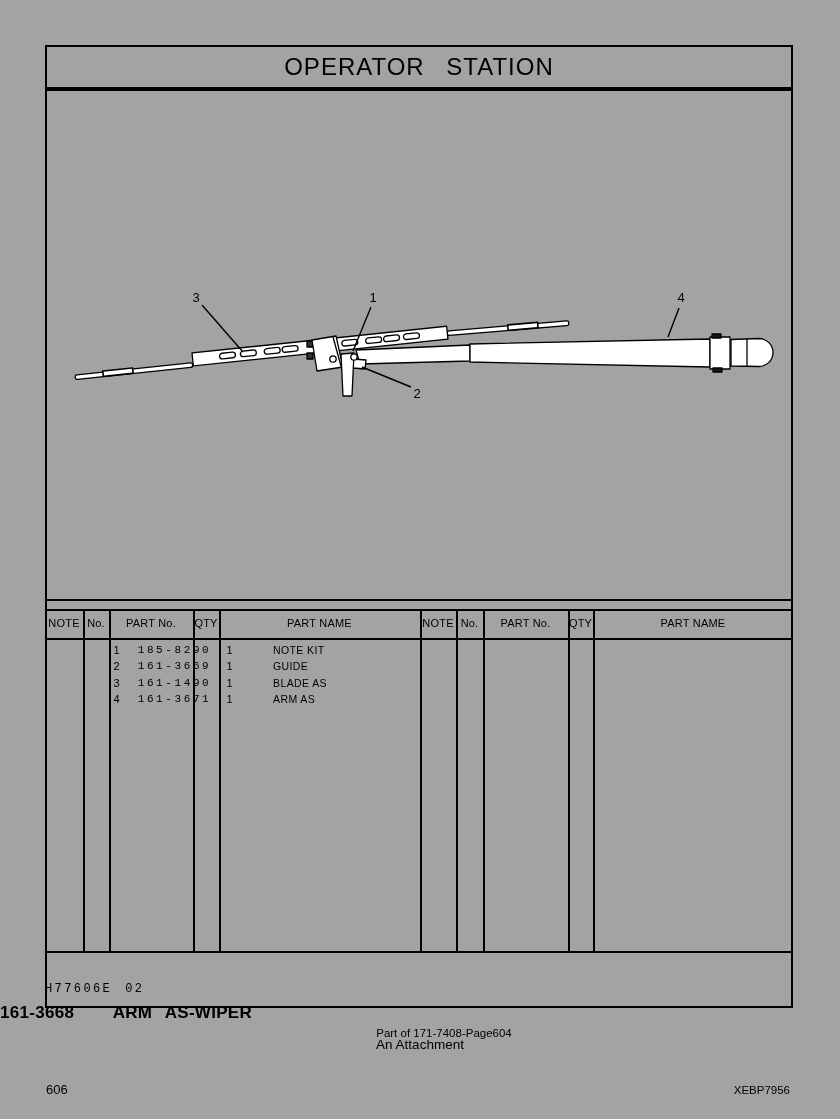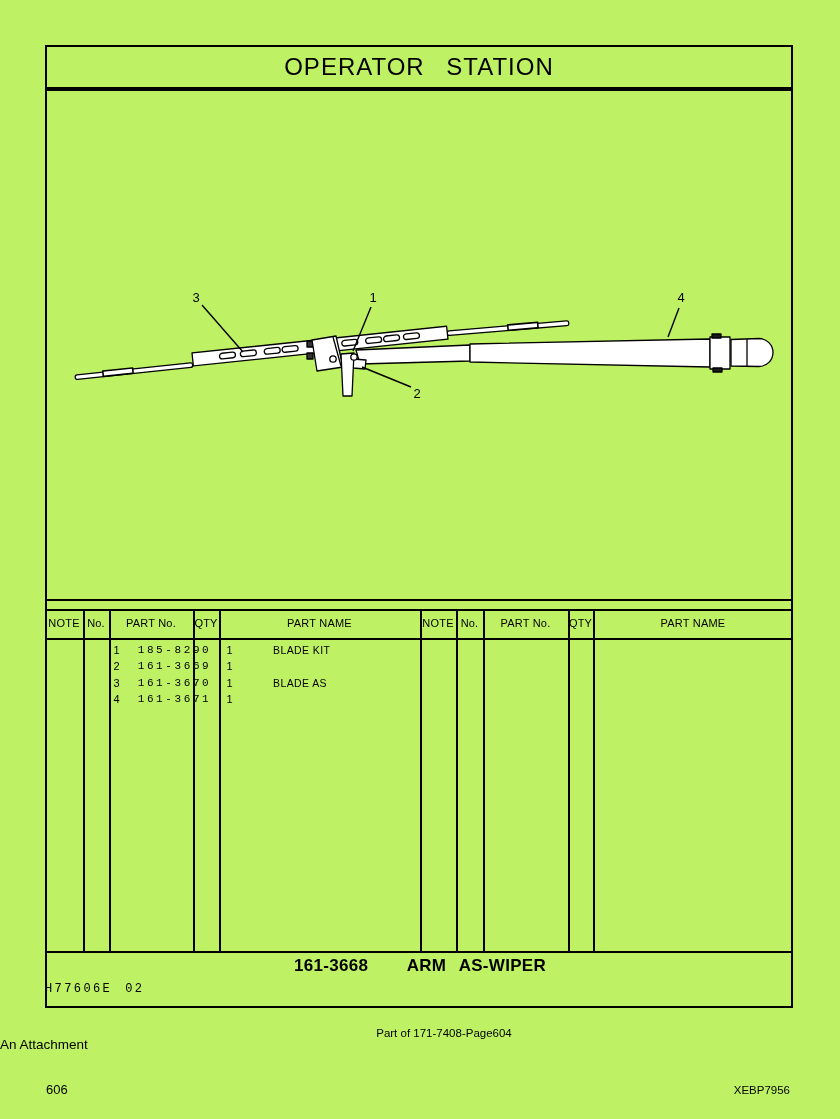--- a/index.html
+++ b/index.html
@@ -1,17 +1,17 @@
 <!DOCTYPE html>
 <html><head>
 <meta charset="utf-8">
 <style>
   html,body{margin:0;padding:0;background:#e8e8e8;}
   .page{
-    position:relative;width:840px;height:1119px;background:#bef264;
+    position:relative;width:840px;height:1119px;background:#a3a3a3;
     font-family:"Liberation Sans",sans-serif;color:#000;overflow:hidden;
     margin:0 auto;
     text-decoration:underline;
   }
   .abs{position:absolute;}
   
   .outer-border{left:45px;top:45px;width:748px;height:963px;border:2px solid #000;box-sizing:border-box;}
   .title-bar{left:45px;top:45px;width:748px;height:44px;display:flex;align-items:center;justify-content:center;
     font-size:24px;letter-spacing:1px;word-spacing:14px;font-weight:400;}
   .title-divider{left:45px;top:87px;width:748px;height:4px;background:#000;}
@@ -27,24 +27,24 @@
   .row{left:45px;width:748px;height:17px;}
   .c-no{left:39px;width:65px;}
   .c-part{left:65px;width:129px;letter-spacing:2.6px;font-family:"Liberation Mono","DejaVu Sans Mono",monospace;font-size:11px;}
   .c-qty{left:149px;width:71px;}
   .c-name{left:175px;width:246px;justify-content:flex-start;padding-left:53px;font-size:10.5px;letter-spacing:0.4px;}
   
   .drawing-ref{left:45px;top:982px;width:735px;text-align:left;font-size:12px;letter-spacing:2.4px;
     font-family:"Liberation Mono","DejaVu Sans Mono",monospace;}
   .drawing-ref .rev{margin-left:13px;}
   
-  .caption-1{left:0;top:956px;width:840px;text-align:center;font-weight:bold;font-size:17px;
+  .caption-1{left:0;top:1003px;width:840px;font-weight:bold;font-size:17px;
     word-spacing:8px;letter-spacing:0.3px;white-space:pre;}
   .caption-2{left:0;top:1027px;width:840px;text-align:center;font-size:11.5px;margin-left:24px;}
-  .caption-3{left:0;top:1037px;width:840px;font-size:13.5px;}
+  .caption-3{left:0;top:1037px;width:840px;text-align:center;font-size:13.5px;}
   
   .pg-num{left:46px;top:1082px;font-size:13px;}
   .doc-code{left:690px;top:1084px;width:100px;text-align:right;font-size:11.5px;}
   svg text{font-family:"Liberation Sans",sans-serif;font-size:13px;fill:#000;}
 </style>
 </head>
 <body>
 
 <div class="page">
 
@@ -139,37 +139,39 @@
   <div class="abs th" style="left:420px;width:36px;">NOTE</div>
   <div class="abs th" style="left:456px;width:27px;">No.</div>
   <div class="abs th" style="left:483px;width:85px;">PART No.</div>
   <div class="abs th" style="left:568px;width:25px;">QTY</div>
   <div class="abs th" style="left:593px;width:200px;">PART NAME</div>
 
   <div class="abs row" style="top:641px;">
     <div class="cell c-no">1</div>
     <div class="cell c-part">185-8290</div>
     <div class="cell c-qty">1</div>
-    <div class="cell c-name">BLADE KIT</div>
+    <div class="cell c-name">NOTE KIT</div>
   </div>
   <div class="abs row" style="top:657.5px;">
     <div class="cell c-no">2</div>
     <div class="cell c-part">161-3669</div>
     <div class="cell c-qty">1</div>
+    <div class="cell c-name">GUIDE</div>
   </div>
   <div class="abs row" style="top:674px;">
     <div class="cell c-no">3</div>
-    <div class="cell c-part">161-3670</div>
+    <div class="cell c-part">161-1490</div>
     <div class="cell c-qty">1</div>
     <div class="cell c-name">BLADE AS</div>
   </div>
   <div class="abs row" style="top:690.5px;">
     <div class="cell c-no">4</div>
     <div class="cell c-part">161-3671</div>
     <div class="cell c-qty">1</div>
+    <div class="cell c-name">ARM AS</div>
   </div>
 
   <div class="abs drawing-ref">
     <span>H77606E</span><span class="rev">02</span>
   </div>
 
   <div class="abs caption-1">161-3668   ARM AS-WIPER</div>
   <div class="abs caption-2">Part of 171-7408-Page604</div>
   <div class="abs caption-3">An Attachment</div>
 

